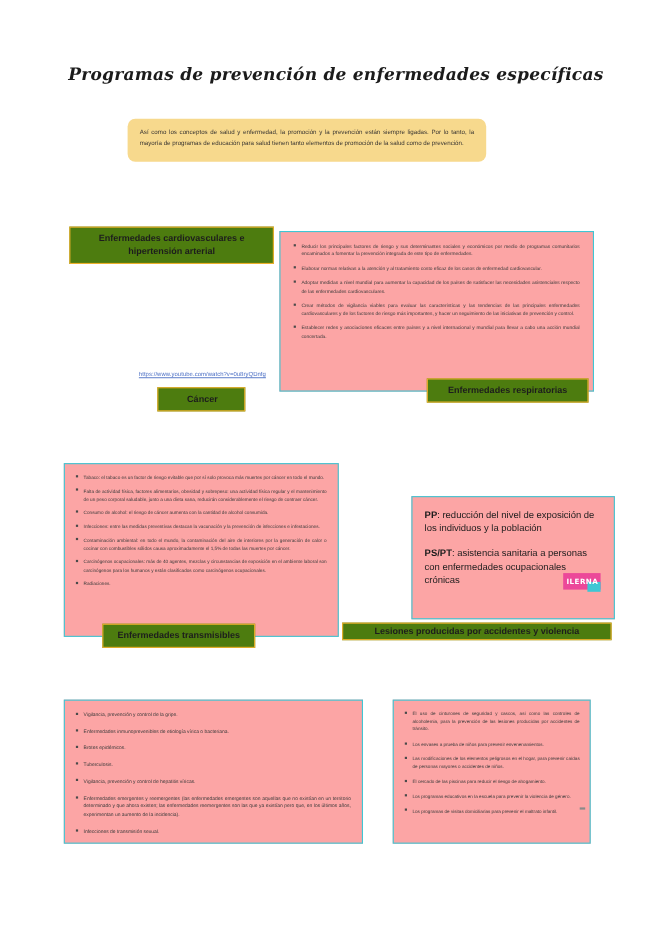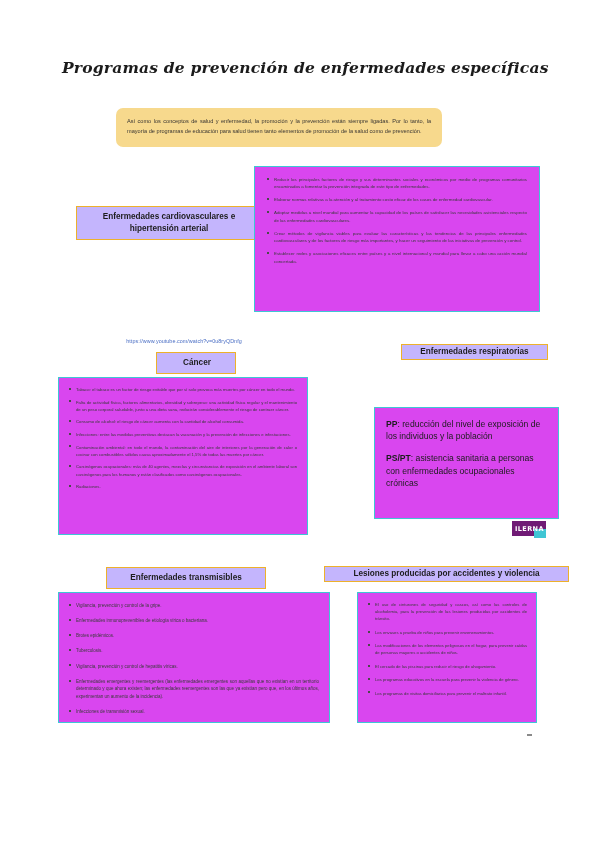--- a/index.html
+++ b/index.html
@@ -24,36 +24,36 @@
     position:absolute;left:116px;top:108px;width:326px;
     background:#f7d98d;border-radius:7px;
     padding:9px 11px 10px 11px;
     box-sizing:border-box;
     font-size:5.6px;line-height:1.75;
     color:#3a3632;text-align:justify;
   }
 
   
   .hdr{
-    position:absolute;background:#c4b5fd;
+    position:absolute;background:#4d7c0f;
     border:1.6px solid #edb12b;
     box-sizing:border-box;
     display:flex;align-items:center;justify-content:center;
     text-align:center;
     font-size:8.2px;font-weight:600;color:#1d1d1d;
     line-height:1.45;
     padding:3px 6px;
-    margin-left:13px;
   }
 
   
   .tealbox{
-    position:absolute;background:#d946ef;
+    position:absolute;background:#fca5a5;
     border:1.4px solid #3fc6d4;
     box-sizing:border-box;
+    margin-top:44px;
   }
   .tealbox ul{
     margin:0;padding:0;list-style:none;
   }
   .tealbox li{
     position:relative;
     padding-left:9px;
     text-align:justify;
     color:#3a3a3a;
   }
@@ -80,36 +80,36 @@
   #trans-box{left:58px;top:592px;width:272px;height:131px;padding:9px 10px 8px 8px;}
   #trans-box li{font-size:4.5px;line-height:1.7;margin-bottom:7.5px;}
 
   
   #acc-box{left:357px;top:592px;width:180px;height:131px;padding:8px 9px 8px 8px;}
   #acc-box li{font-size:4.2px;line-height:1.72;margin-bottom:6.2px;}
 
   
   #hdr-cv{left:63px;top:206px;width:186px;height:34px;}
   #hdr-cancer{left:143px;top:352px;width:80px;height:22px;padding-left:8px;}
-  #hdr-resp{left:388px;top:344px;width:147px;height:16px;}
-  #hdr-trans{left:93px;top:567px;width:160px;height:22px;}
+  #hdr-resp{left:388px;top:344px;width:147px;height:22px;}
+  #hdr-trans{left:93px;top:567px;width:139px;height:22px;}
   #hdr-acc{left:311px;top:566px;width:245px;height:16px;}
 
   
   .yt-link{
     position:absolute;left:96px;top:338px;width:176px;
     font-size:5.4px;color:#4a6ec4;text-decoration:underline;
     text-align:center;letter-spacing:.05px;
     white-space:nowrap;overflow:hidden;
   }
 
   
   .logo{
     position:absolute;left:512px;top:521px;width:34px;height:15px;
-    background:#701a75;color:#ffffff;
+    background:#ec4899;color:#ffffff;
     font-size:6.5px;font-weight:700;letter-spacing:.4px;
     display:flex;align-items:center;justify-content:flex-start;
     padding-left:3px;box-sizing:border-box;
     font-family:"DejaVu Sans", sans-serif;
   }
   .logo::after{
     content:"";position:absolute;right:0;bottom:-2px;
     width:12px;height:9px;background:#3fc6d4;
   }
   .logo span{position:relative;z-index:2;}

